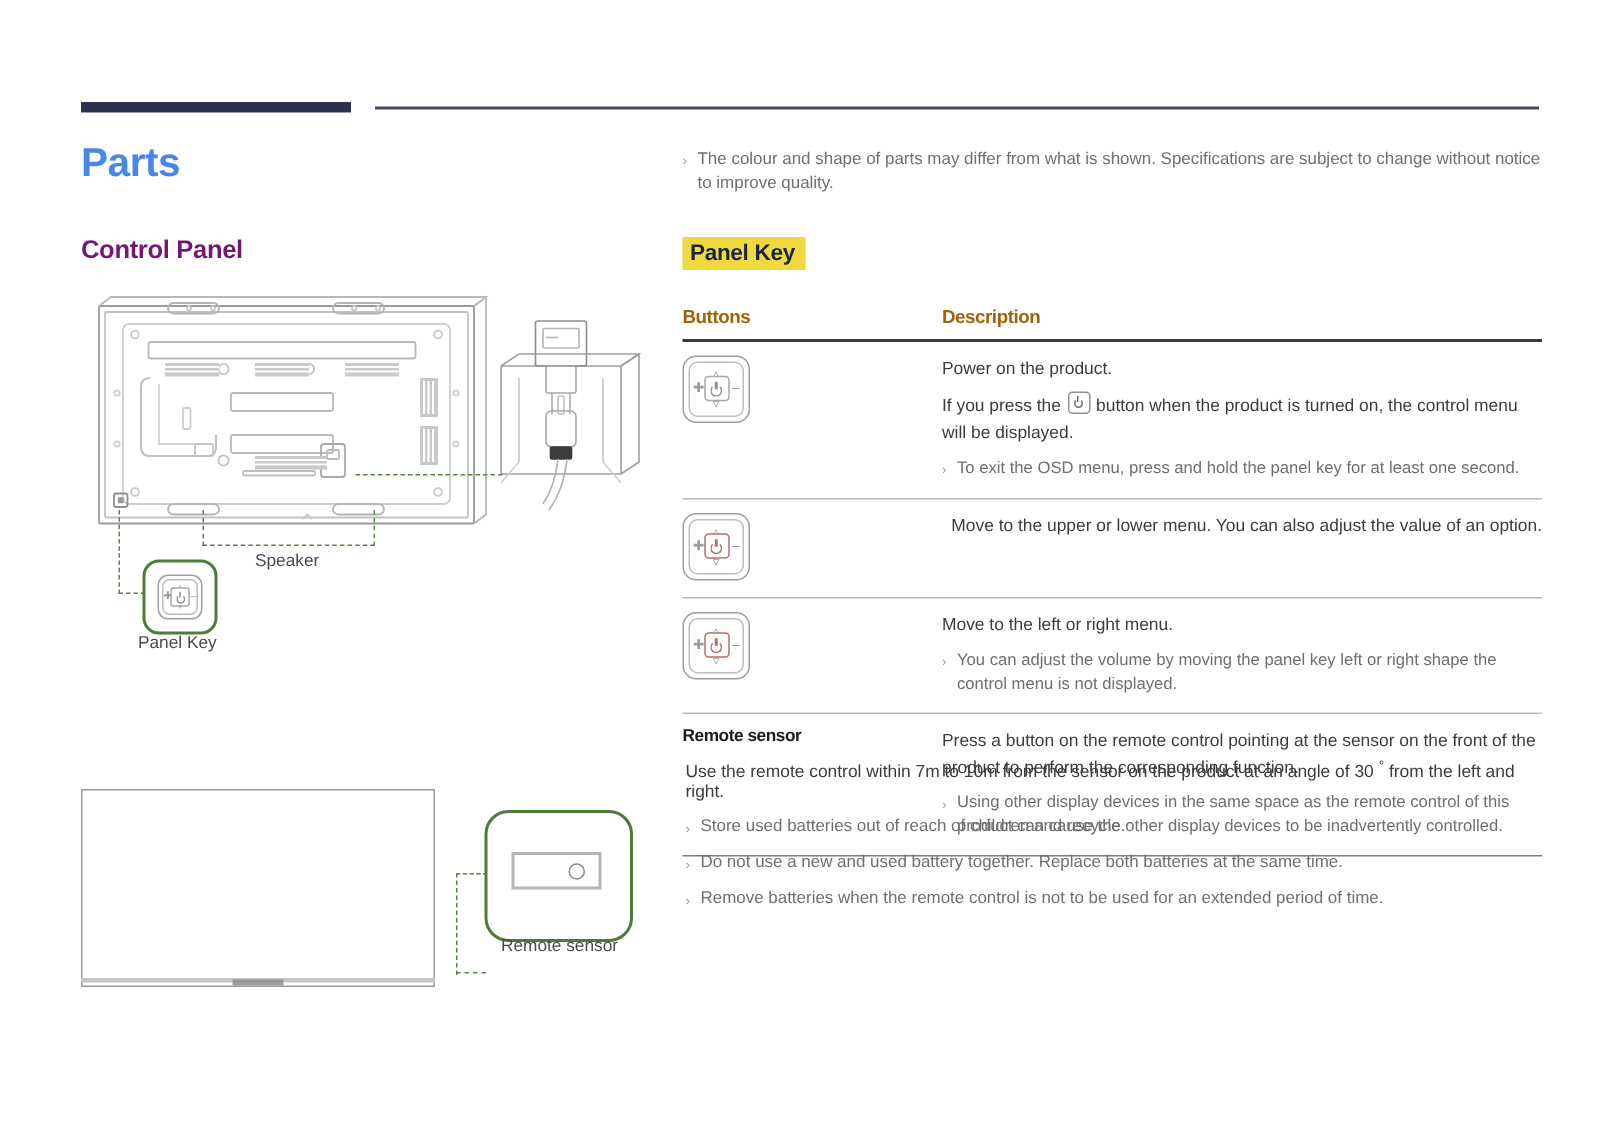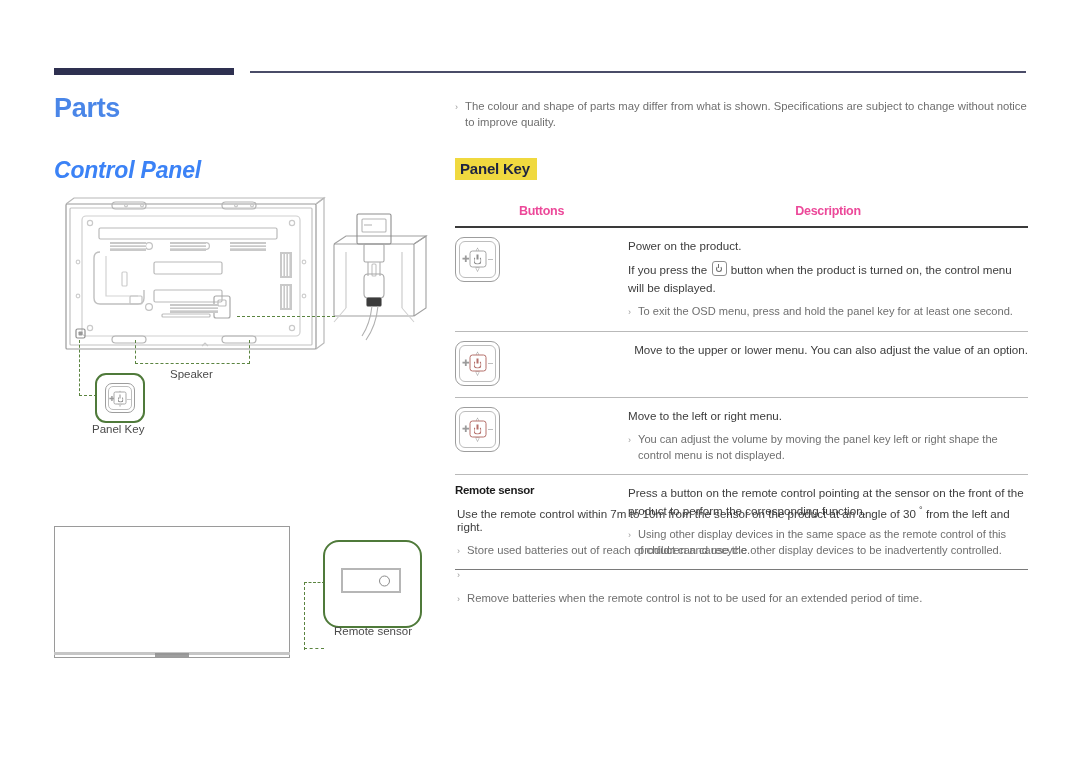--- a/index.html
+++ b/index.html
@@ -25,22 +25,22 @@
     width: 776px; height: 1.5px; background: #4a4c68;
   }
 
   
   .left-col { position: absolute; left: 54px; top: 92px; width: 380px; }
   .h-parts {
     font-size: 27px; font-weight: bold; color: #4a86e8;
     letter-spacing: -0.3px; margin: 0; line-height: 1.2;
   }
   .h-control {
-    font-size: 23px; font-weight: bold; color: #3b82f6;
-    margin: 33px 0 0 0; letter-spacing: -0.2px; font-style: italic;
+    font-size: 17px; font-weight: bold; color: #701a75;
+    margin: 33px 0 0 0; letter-spacing: -0.2px;
   }
 
   
   .diagram-rear {
     position: absolute; left: 54px; top: 196px;
     width: 376px; height: 250px;
   }
   .lbl {
     font-size: 11.5px; color: #4b4b4b;
     position: absolute; white-space: nowrap;
@@ -106,21 +106,21 @@
     font-weight: bold; font-size: 15px; padding: 2px 7px 3px 5px;
     margin-top: 27px; letter-spacing: -0.2px;
   }
 
   
   table.ptable {
     border-collapse: collapse; width: 573px; margin-top: 24px;
     table-layout: fixed;
   }
   table.ptable th {
-    text-align: center; font-size: 12.5px; font-weight: bold; color: #ec4899;
+    text-align: left; font-size: 12.5px; font-weight: bold; color: #a16207;
     padding: 0 0 8px 0; letter-spacing: -0.3px;
   }
   .col-btn { width: 173px; }
   thead tr { border-bottom: 2.2px solid #3a3a3a; }
   table.ptable td {
     vertical-align: top; padding: 9px 0 11px 0;
     border-bottom: 1px solid #b9b9b9;
   }
   table.ptable tr.last-row td { border-bottom: 1.4px solid #7a7a7a; }
   .desc-p { font-size: 11.6px; color: #3c3c3c; line-height: 1.5; margin: 0 0 7px 0; }
@@ -475,20 +475,21 @@
       <span>Use the remote control within 7m to 10m from the sensor on the product at an angle of 30</span>
       <span class="deg">°</span>
       <span>from the left and right.</span>
     </p>
     <div class="foot-row">
       <span class="bullet">›</span>
       <span class="note-txt">Store used batteries out of reach of children and recycle.</span>
     </div>
     <div class="foot-row">
       <span class="bullet">›</span>
+      <span class="note-txt">Do not use a new and used battery together. Replace both batteries at the same time.</span>
     </div>
     <div class="foot-row">
       <span class="bullet">›</span>
       <span class="note-txt">Remove batteries when the remote control is not to be used for an extended period of time.</span>
     </div>
   </div>
 
 </div>
 
 </body></html>

